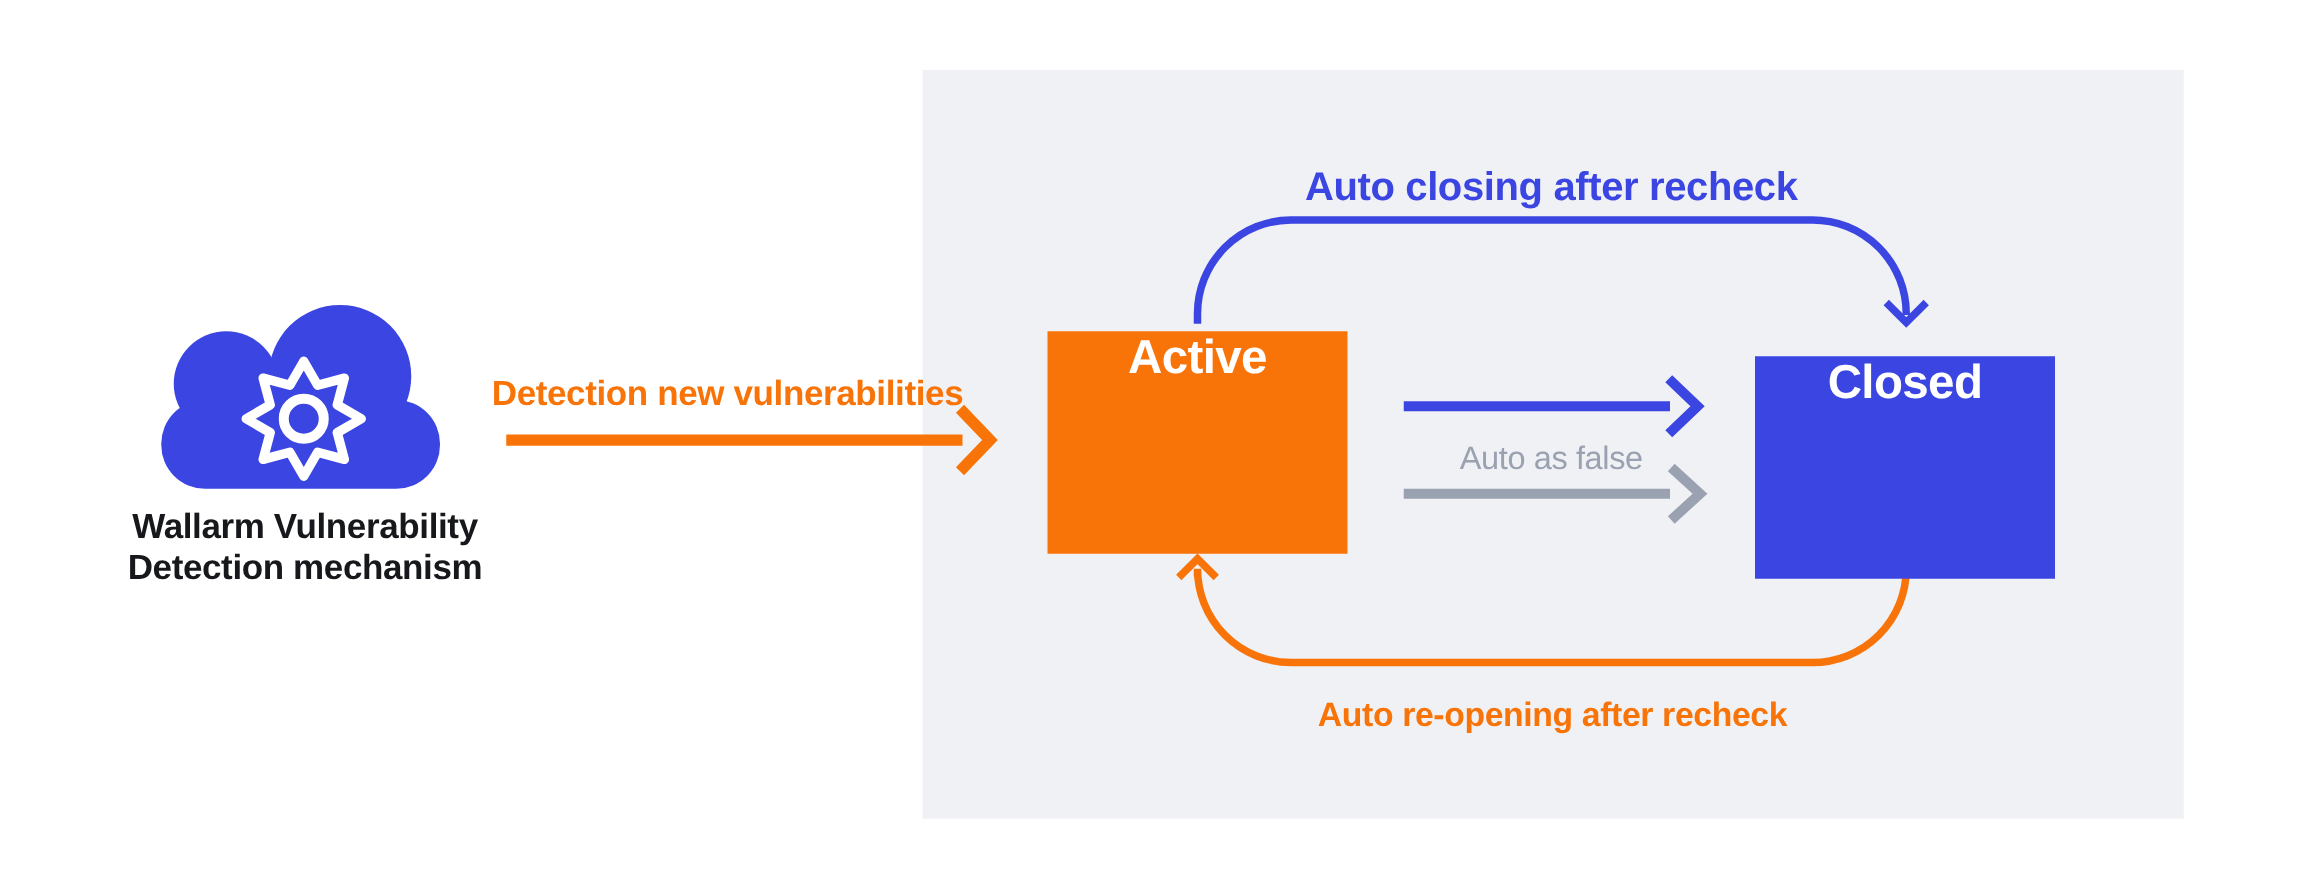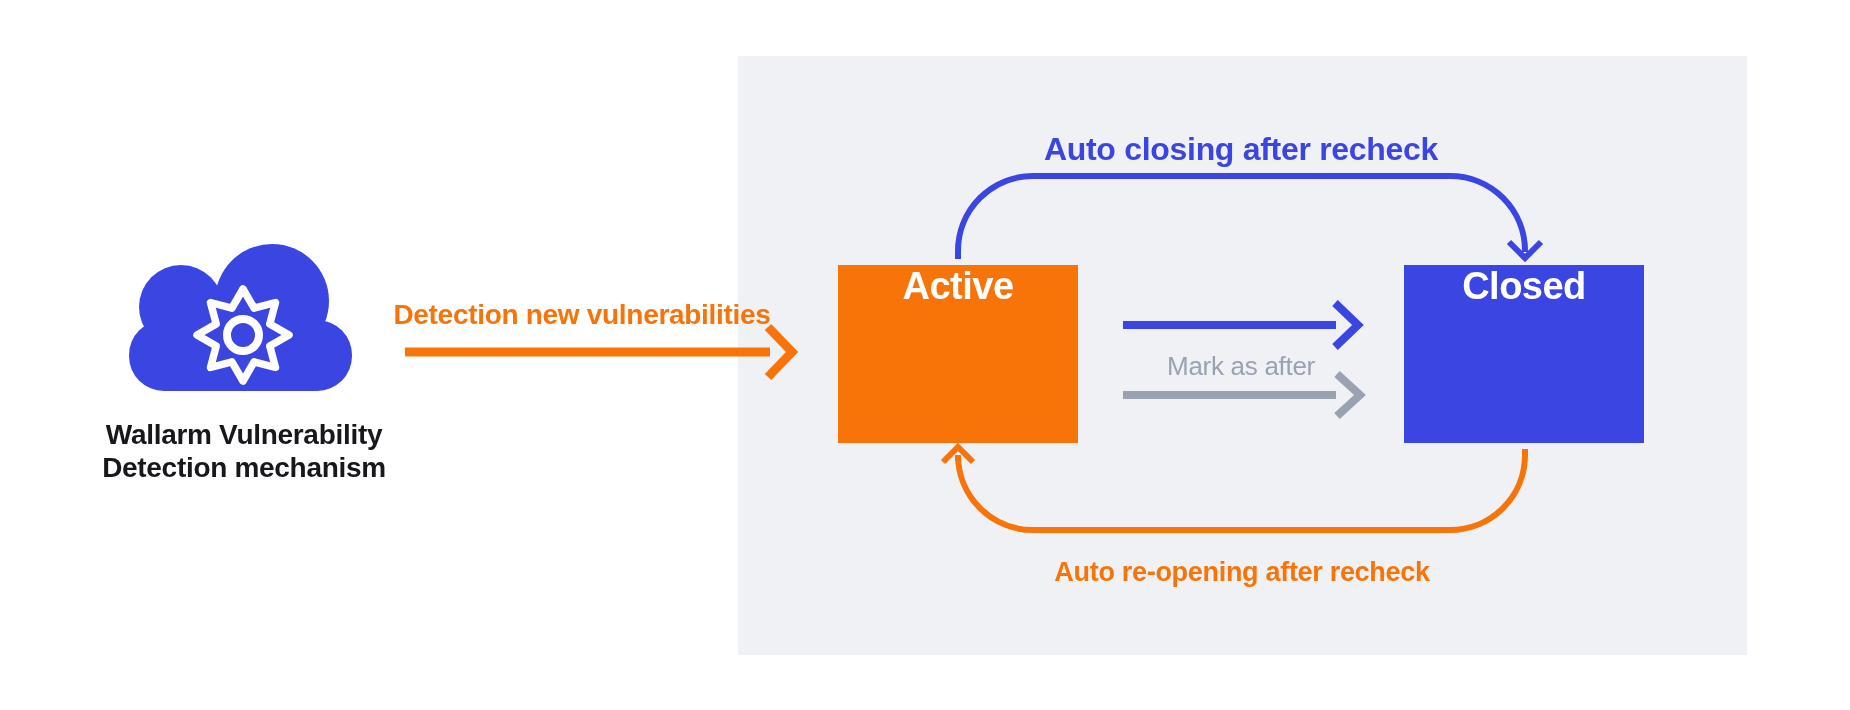--- a/index.html
+++ b/index.html
@@ -24,21 +24,21 @@
   .discover-label{left:392px;top:299px;width:380px;font-size:28px;font-weight:bold;color:var(--orange);}
   .autoclose-label{left:1041px;top:131px;width:400px;font-size:32px;font-weight:bold;color:var(--blue);}
   .autoreopen-label{left:1042px;top:547px;width:400px;font-size:27px;font-weight:bold;color:var(--orange);margin-top:10px;}
   .resolve-label{left:1121px;top:277px;width:240px;font-size:26px;font-weight:bold;color:var(--blue);}
   .markfalse-label{left:1121px;top:351px;width:240px;font-size:26px;font-weight:500;color:var(--gray);}
   .panel-caption{left:1540px;top:596px;width:180px;text-align:right;font-size:27px;font-weight:600;letter-spacing:-0.5px;color:var(--text-dark);}
 
   .state-box{position:absolute;top:265px;width:240px;height:178px;display:flex;align-items:flex-start;justify-content:center;}
   .state-box span{color:var(--white);font-size:38px;font-weight:bold;letter-spacing:-0.5px;}
   .state-active{left:838px;background:var(--orange);}
-  .state-closed{left:1404px;background:var(--blue);}
+  .state-closed{left:1404px;background:var(--blue);margin-top:20px;}
 </style>
 </head>
 <body>
 
 <div class="stage">
 
   <div class="panel"></div>
 
   <svg class="overlay" viewBox="0 0 1850 710">
 
@@ -70,27 +70,27 @@
       <path class="stroke-gray" stroke-width="8" d="M 1337 374 L 1360 395 L 1337 416"></path>
     </g>
 
     <g>
       <path class="stroke-orange" stroke-width="6" d="M 1525 449 L 1525 455 A 75 75 0 0 1 1450 530 H 1033 A 75 75 0 0 1 958 455 L 958 461"></path>
       <path class="stroke-orange" stroke-width="6" d="M 943 462 L 958 447 L 973 462"></path>
     </g>
   </svg>
 
   <div class="label detector-label">
-    <span style="display:block;margin-top:14px;">Wallarm Vulnerability</span>
+    <span style="display:block;">Wallarm Vulnerability</span>
     <span style="display:block;">Detection mechanism</span>
   </div>
 
   <div class="label discover-label">Detection new vulnerabilities</div>
   <div class="label autoclose-label">Auto closing after recheck</div>
-  <div class="label markfalse-label">Mark as after</div>
+  <div class="label markfalse-label">Auto as false</div>
   <div class="label autoreopen-label">Auto re-opening after recheck</div>
 
   <div class="state-box state-active">
     <span>Active</span>
   </div>
   <div class="state-box state-closed">
     <span>Closed</span>
   </div>
 
 

